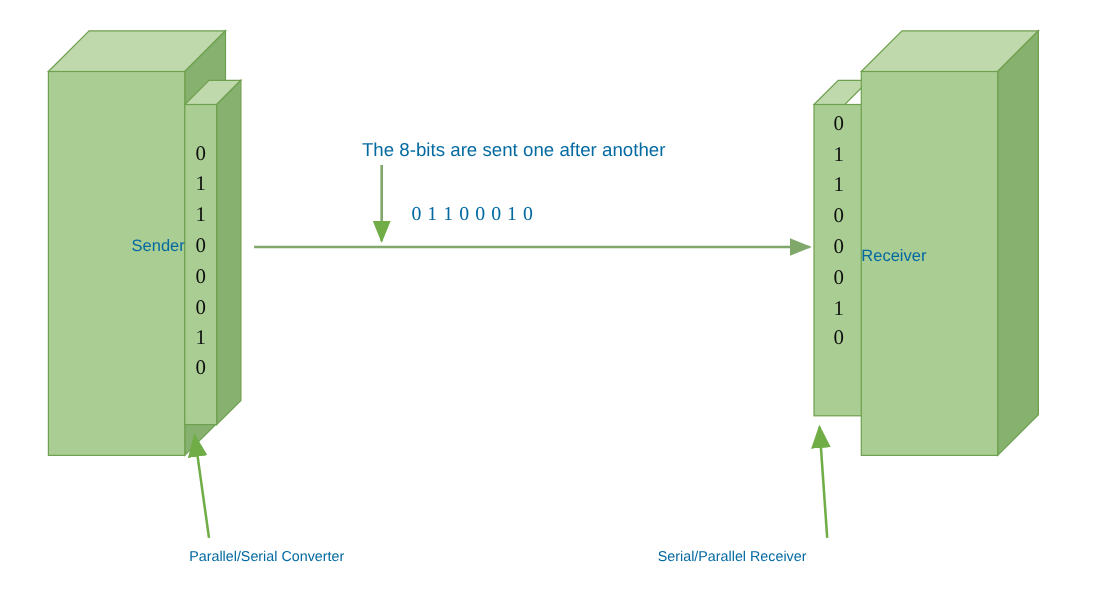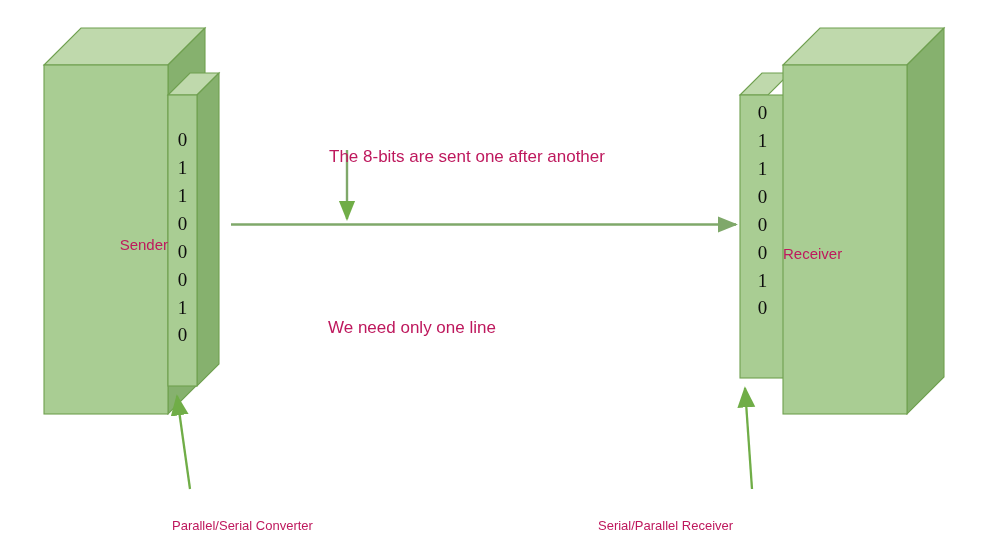--- a/index.html
+++ b/index.html
@@ -20,22 +20,21 @@
   #diagram svg.layer {
     position: absolute;
     left: 0;
     top: 0;
     width: 999px;
     height: 544px;
   }
   .lbl {
     position: absolute;
     white-space: nowrap;
-    color: #be185d;
-    margin-top: 20px;
+    color: #0369a1;
   }
   .lbl-box {
     font-size: 15px;
     font-family: "Liberation Sans", sans-serif;
   }
   .lbl-note {
     font-size: 17px;
     font-family: "Liberation Sans", sans-serif;
   }
   .lbl-caption {
@@ -135,20 +134,20 @@
     <span>1</span>
     <span>0</span>
     <span>0</span>
     <span>0</span>
     <span>1</span>
     <span>0</span>
   </div>
 
   <div class="lbl lbl-note" style="left:329px; top:127px;">The 8-bits are sent one after another</div>
 
+  <div class="lbl lbl-serial" style="left:374px; top:184px;">0   1   1   0   0   0   1   0</div>
 
-  <div class="lbl lbl-note" style="left:328px; top:298px;">We need only one line</div>
 
   <div class="lbl lbl-caption" style="left:172px; top:498px;">Parallel/Serial Converter</div>
 
   <div class="lbl lbl-caption" style="left:598px; top:498px;">Serial/Parallel Receiver</div>
 
 </div>
 
 </body></html>

